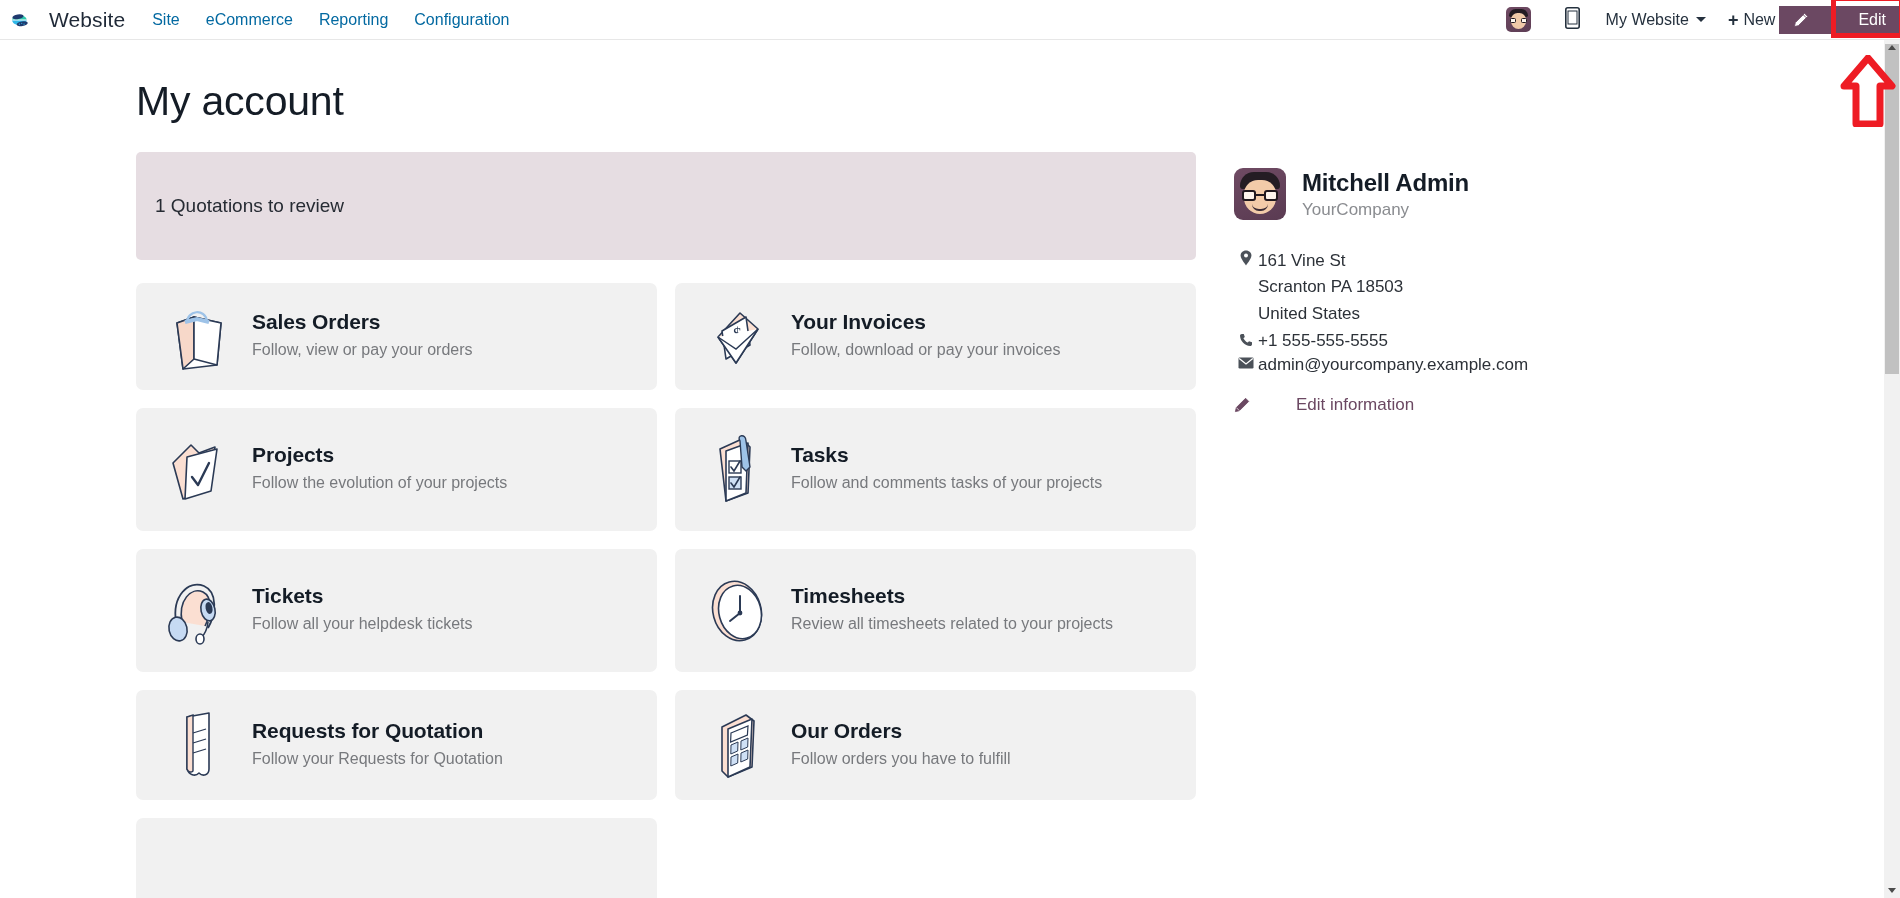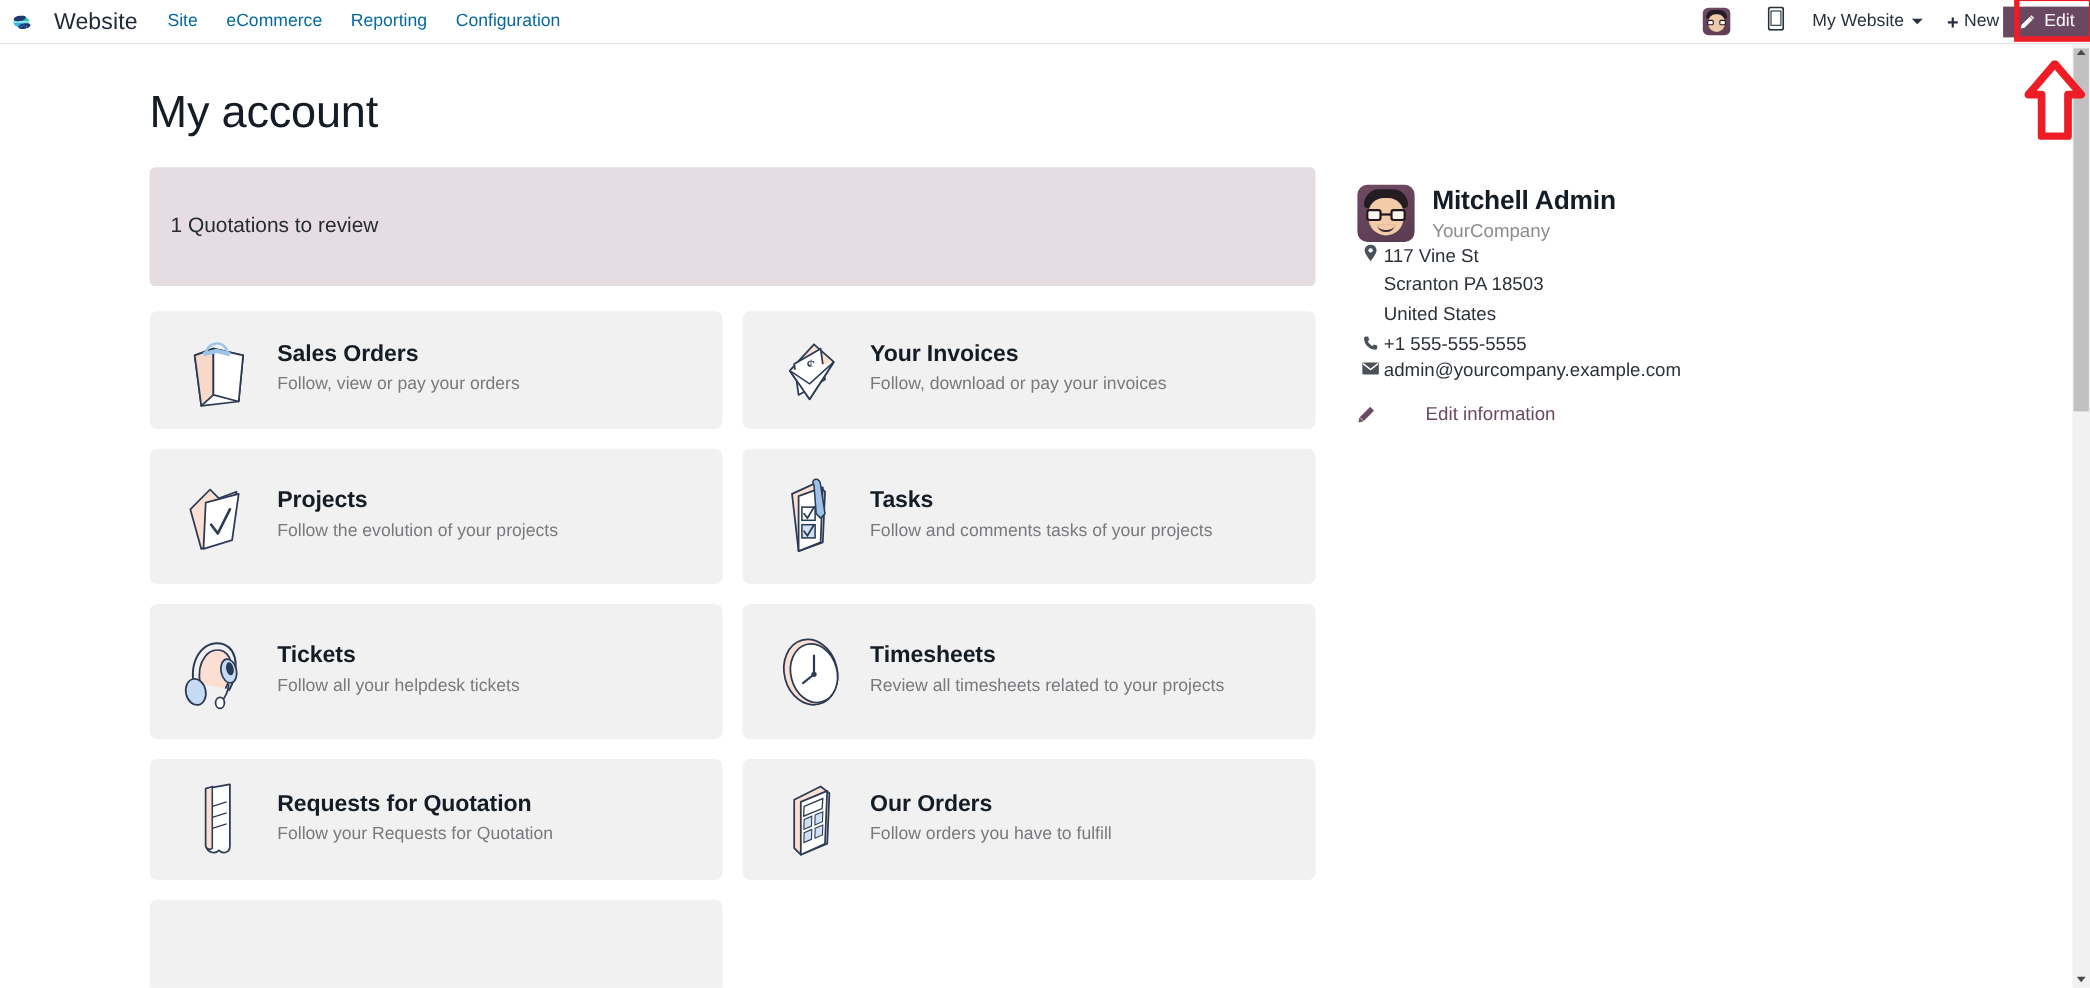--- a/index.html
+++ b/index.html
@@ -71,21 +71,21 @@
     border-top:5px solid #25313e;
   }
   .nav-new {
     font-size: 16px; color: #25313e; display:flex; align-items:center;
     margin-right: 4px; cursor:pointer; white-space:nowrap;
   }
   .plus { font-size:18px; font-weight:700; margin-right:5px; line-height:1; }
   .edit-btn {
     height: 28px; min-width: 78px; background: #6b4862; color:#ffffff;
     display:flex; align-items:center; justify-content:center;
-    font-size:16px; cursor:pointer; padding: 0 14px;
+    font-size:16px; cursor:pointer; padding: 0 14px; gap: 42px;
   }
   .pencil-ico { margin-right:7px; display:flex; }
 
   
   .annot-box {
     position:absolute; left:1831px; top:-4px; width:73px; height:42px;
     border:5px solid #ee1c24; z-index:60; pointer-events:none;
   }
   .annot-arrow {
     position:absolute; left:1840px; top:55px; width:56px; height:72px;
@@ -125,21 +125,21 @@
   .tile-title {
     font-size: 21px; color:#141c26; font-weight:600; margin-bottom: 4px;
     letter-spacing:-.1px;
   }
   .tile-sub { font-size: 16px; color:#77797d; line-height: 1.55; max-width: 340px; }
 
   
   .right-col {
     width: 470px; flex:none; margin-left: 38px; padding-top: 90px;
   }
-  .profile-head { display:flex; align-items:flex-start; }
+  .profile-head { display:flex; align-items:flex-start; margin-bottom: 28px; }
   .avatar-big {
     width: 52px; height: 52px; border-radius:9px; flex:none;
     background: linear-gradient(160deg,#6f4a63 0%,#5a3b52 100%);
     position:relative; overflow:hidden;
   }
   .avatar-big .hair {
     position:absolute; left:6px; top:4px; width:40px; height:17px;
     background:#241c23; border-radius:18px 18px 4px 4px;
   }
   .avatar-big .face {
@@ -429,21 +429,21 @@
       </div>
 
       <div class="info-row">
         <span class="info-ico">
           <svg width="12" height="16" viewBox="0 0 12 16">
             <path d="M6 0.6 C2.7 0.6 0.6 3 0.6 5.6 C0.6 9 6 15.4 6 15.4 C6 15.4 11.4 9 11.4 5.6 C11.4 3 9.3 0.6 6 0.6 Z" fill="#4b5159"></path>
             <circle cx="6" cy="5.6" r="2" fill="#ffffff"></circle>
           </svg>
         </span>
         <span class="addr-lines">
-          <span>117 Vine St</span><br>
+          <span>161 Vine St</span><br>
           <span>Scranton PA 18503</span><br>
           <span>United States</span>
         </span>
       </div>
 
       <div class="info-row">
         <span class="info-ico">
           <svg width="14" height="14" viewBox="0 0 14 14">
             <path d="M2.8 1 L4.8 1 L5.8 4 L4.4 5.2 C5.2 7 7 8.8 8.8 9.6 L10 8.2 L13 9.2 L13 11.2 C13 12.2 12.2 13 11.2 13 C5.6 12.6 1.4 8.4 1 2.8 C1 1.8 1.8 1 2.8 1 Z" fill="#4b5159"></path>
           </svg>

